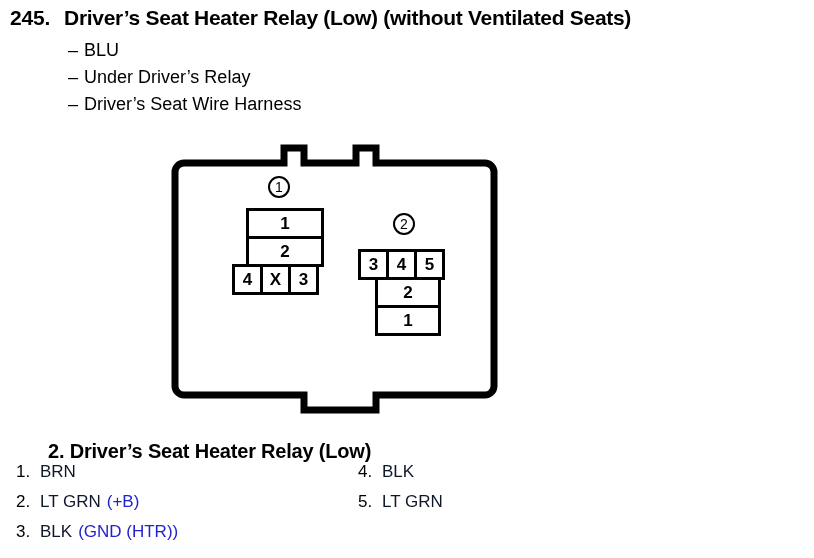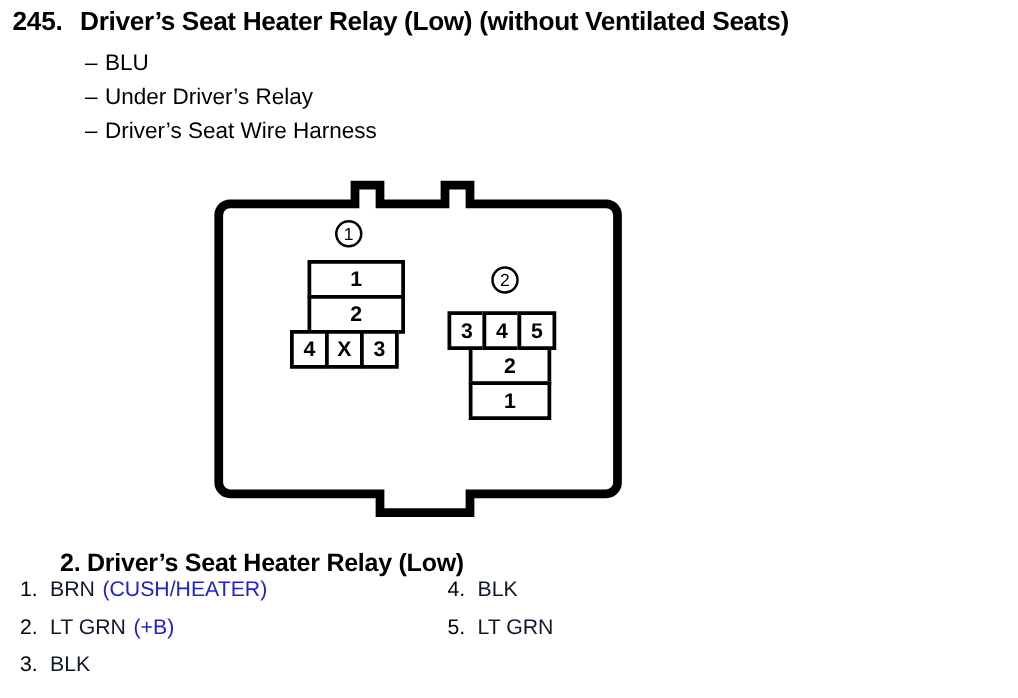--- a/index.html
+++ b/index.html
@@ -258,30 +258,30 @@
   </div>
 </div>
 
 <div class="legend">
   <div class="legend-title">2. Driver’s Seat Heater Relay (Low)</div>
 
   <div class="legend-col" id="legend-col-left">
     <div class="legend-item">
       <span class="legend-idx">1.</span>
       <span class="legend-wire">BRN</span>
-      <span class="legend-circuit">(CUSH/HEATER)</span>
     </div>
     <div class="legend-item">
       <span class="legend-idx">2.</span>
       <span class="legend-wire">LT GRN</span>
       <span class="legend-circuit">(+B)</span>
     </div>
     <div class="legend-item">
       <span class="legend-idx">3.</span>
       <span class="legend-wire">BLK</span>
+      <span class="legend-circuit">(GND (HTR))</span>
     </div>
   </div>
 
   <div class="legend-col" id="legend-col-right">
     <div class="legend-item">
       <span class="legend-idx">4.</span>
       <span class="legend-wire">BLK</span>
     </div>
     <div class="legend-item">
       <span class="legend-idx">5.</span>

